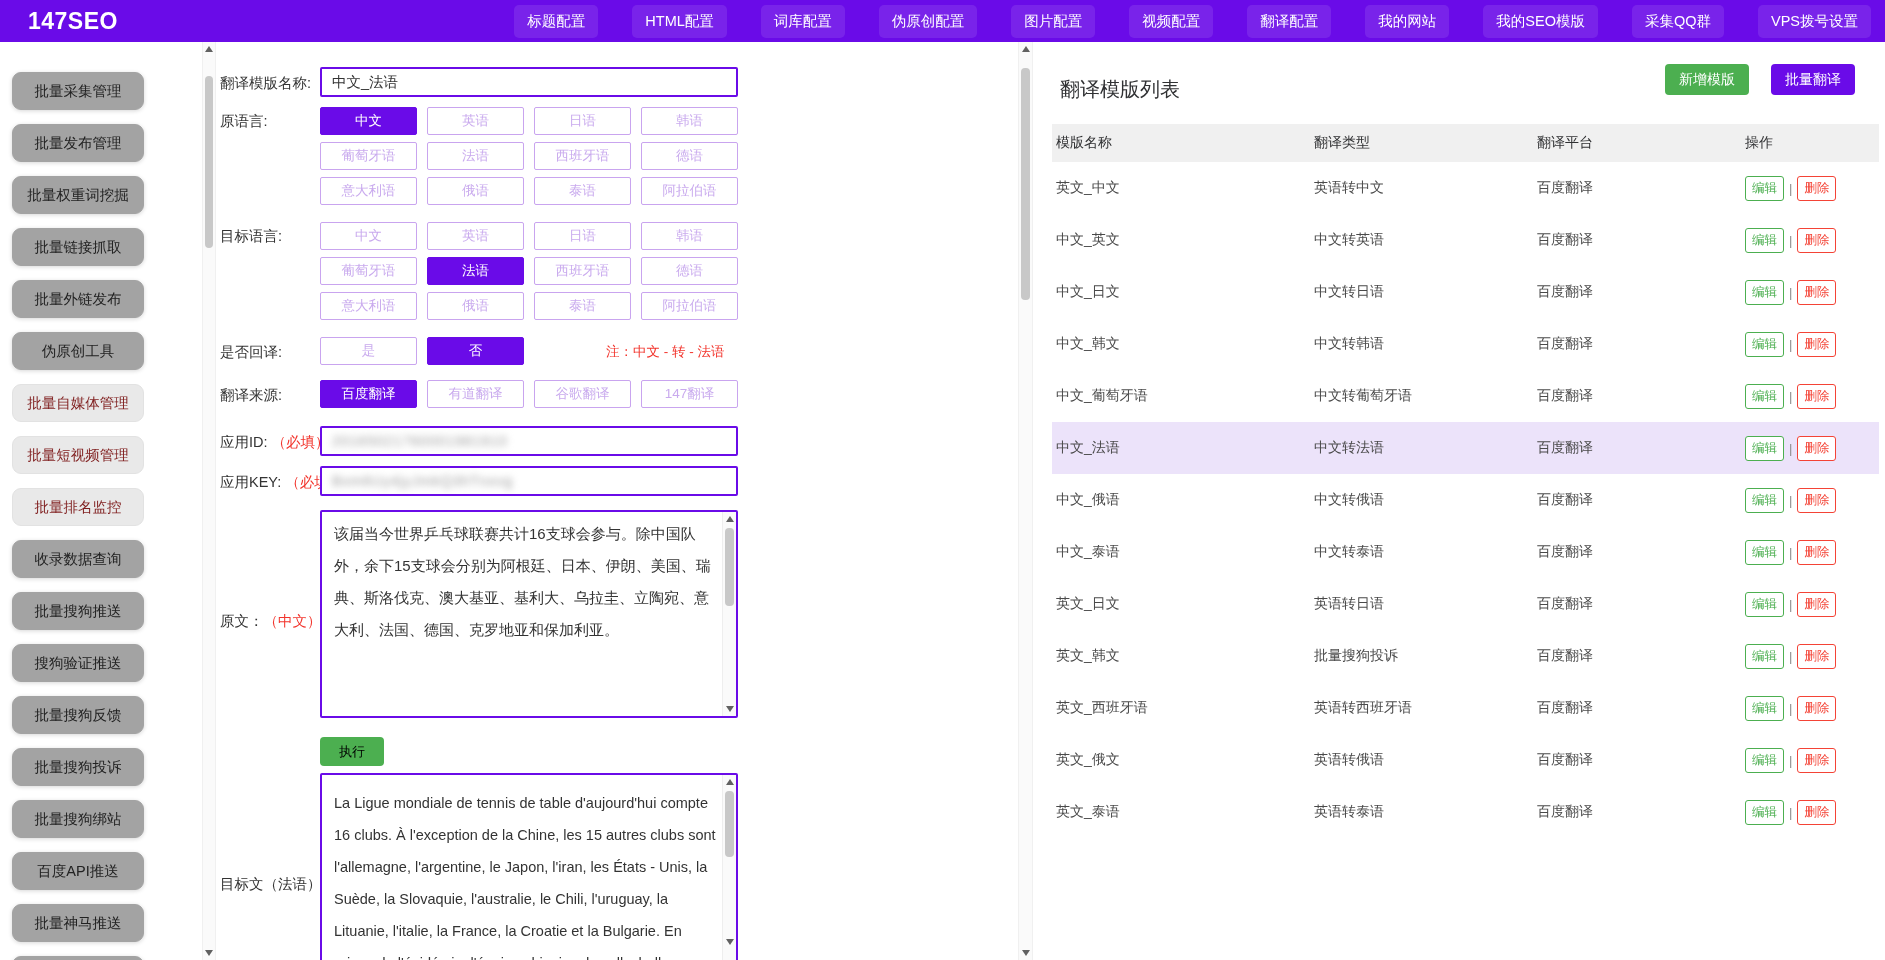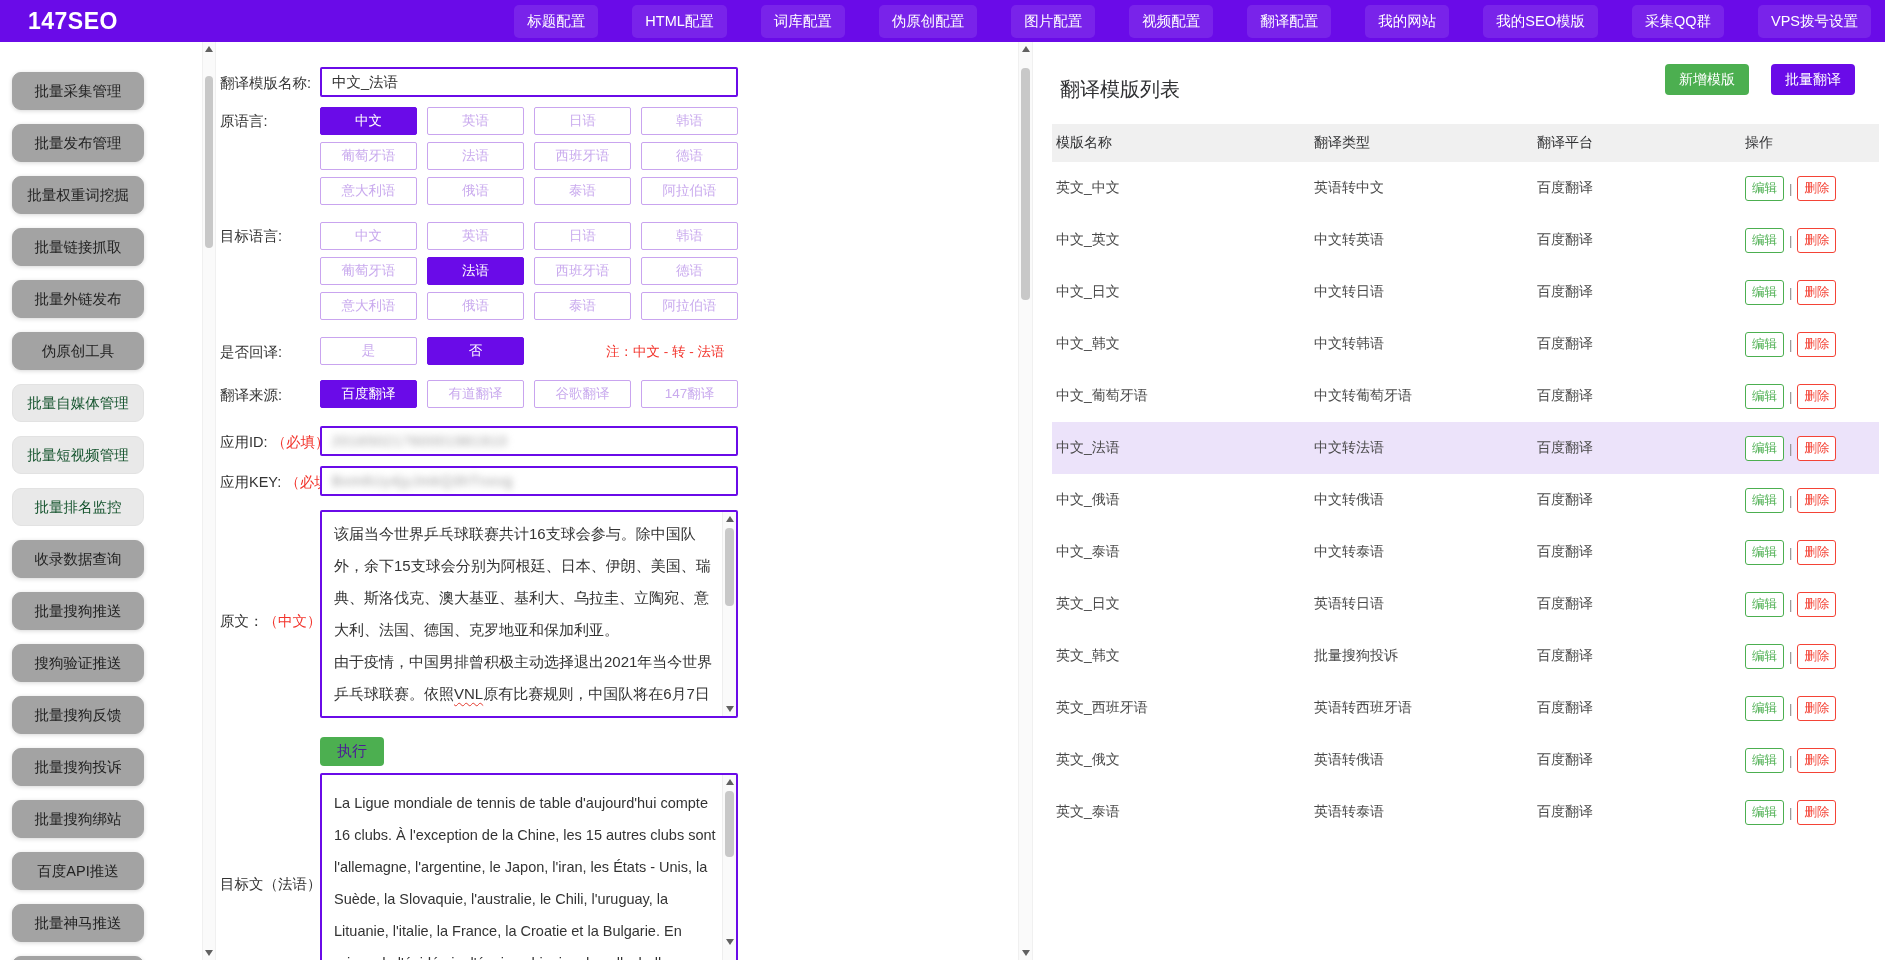--- a/index.html
+++ b/index.html
@@ -14,21 +14,21 @@
     border-radius:5px; white-space:nowrap; cursor:pointer; }
 
   .layout { position:relative; width:1885px; height:918px; overflow:hidden; }
 
   
   .sidebar { position:absolute; left:0; top:0; width:200px; height:918px; overflow:hidden; }
   .side-btn { position:absolute; left:12px; width:132px; height:38px; border-radius:9px;
     background:#a3a3a3; border:1px solid #a3a3a3; box-shadow:0 1px 4px rgba(0,0,0,.16);
     display:flex; align-items:center; justify-content:center;
     font-size:14.5px; color:#222; cursor:pointer; white-space:nowrap; }
-  .side-btn.disabled { background:#e9e9e9; border:1px solid #e2e2e2; box-shadow:none; color:#14532d; }
+  .side-btn.disabled { background:#e9e9e9; border:1px solid #e2e2e2; box-shadow:none; color:#7f1d1d; }
 
   
   .vtrack { position:absolute; background:#fafafa; border-left:1px solid #f0f0f0; border-right:1px solid #f0f0f0; }
   .varrow { position:absolute; left:0; width:100%; height:14px; display:flex; align-items:center; justify-content:center; }
   .varrow .tri-up { width:0; height:0; border-left:4px solid transparent; border-right:4px solid transparent; border-bottom:6px solid #616161; }
   .varrow .tri-down { width:0; height:0; border-left:4px solid transparent; border-right:4px solid transparent; border-top:6px solid #616161; }
   .vthumb { position:absolute; left:2px; right:2px; background:#c8c8c8; border-radius:4px; }
 
   .sidebar-scroll { left:202px; top:0; width:14px; height:918px; }
   .form-scroll { position:absolute; left:1018px; top:0; width:15px; height:918px; }
@@ -53,22 +53,22 @@
 
   .textarea { position:absolute; left:112px; width:418px; border:2px solid #6a0be8; border-radius:2px;
     background:#fff; overflow:hidden; cursor:text; }
   .ta-inner { position:absolute; left:0; top:0; right:14px; bottom:0; padding:6px 4px 0 12px;
     overflow:hidden; }
   .ta-cn { font-size:15px; line-height:32px; color:#333; }
   .ta-fr { font-size:14.5px; line-height:32px; color:#333; }
   .ta-scroll { position:absolute; right:0; top:0; width:14px; height:100%; background:#fafafa; border-left:1px solid #eee; }
   .squiggle { text-decoration:underline wavy #e33a2e; text-decoration-thickness:1px; text-underline-offset:3px; }
 
-  .exec-btn { position:absolute; left:112px; width:64px; height:29px; background:#4caf50; color:#4c1d95;
-    border:none; border-radius:4px; font-size:15px; cursor:pointer; font-family:inherit; }
+  .exec-btn { position:absolute; left:112px; width:64px; height:29px; background:#4caf50; color:#000000;
+    border:none; border-radius:4px; font-size:13px; cursor:pointer; font-family:inherit; }
 
   
   .panel { position:absolute; left:1052px; top:0; width:827px; height:918px; }
   .panel-title { position:absolute; left:8px; top:34px; font-size:20px; color:#303133; }
   .panel-btns { position:absolute; right:24px; top:22px; display:flex; gap:22px; }
   .btn-green { background:#4caf50; color:#fff; border:none; border-radius:4px; height:31px;
     padding:0 14px; font-size:14px; cursor:pointer; font-family:inherit; }
   .btn-purple { background:#6a0be8; color:#fff; border:none; border-radius:4px; height:31px;
     padding:0 14px; font-size:14px; cursor:pointer; font-family:inherit; }
 
@@ -205,21 +205,20 @@
 
     <div class="f-label" style="top:431px;"><span>应用KEY:</span> <span class="req">（必填）</span></div>
     <div class="p-input" style="top:424px;">
       <span class="blurred">Bxm6Uy4jyJmkQ3hTnxvg</span>
     </div>
 
     <div class="f-label" style="top:570px;"><span>原文：</span><span class="req">（中文）</span></div>
     <div class="textarea" style="top:468px; height:208px;">
       <div class="ta-inner ta-cn">
         <div>该届当今世界乒乓球联赛共计16支球会参与。除中国队外，余下15支球会分别为阿根廷、日本、伊朗、美国、瑞典、斯洛伐克、澳大基亚、基利大、乌拉圭、立陶宛、意大利、法国、德国、克罗地亚和保加利亚。</div>
-        <div><span>由于疫情，中国男排曾积极主动选择退出2021年当今世界乒乓球联赛。依照</span><span class="squiggle">VNL</span><span>原有比赛规则，中国队将在6月7日</span></div>
       </div>
       <div class="ta-scroll">
         <div class="varrow" style="top:0;">
             <div class="tri-up"></div>
           </div>
         <div class="vthumb" style="top:16px; height:78px;"></div>
         <div class="varrow" style="bottom:0;">
             <div class="tri-down"></div>
           </div>
       </div>

